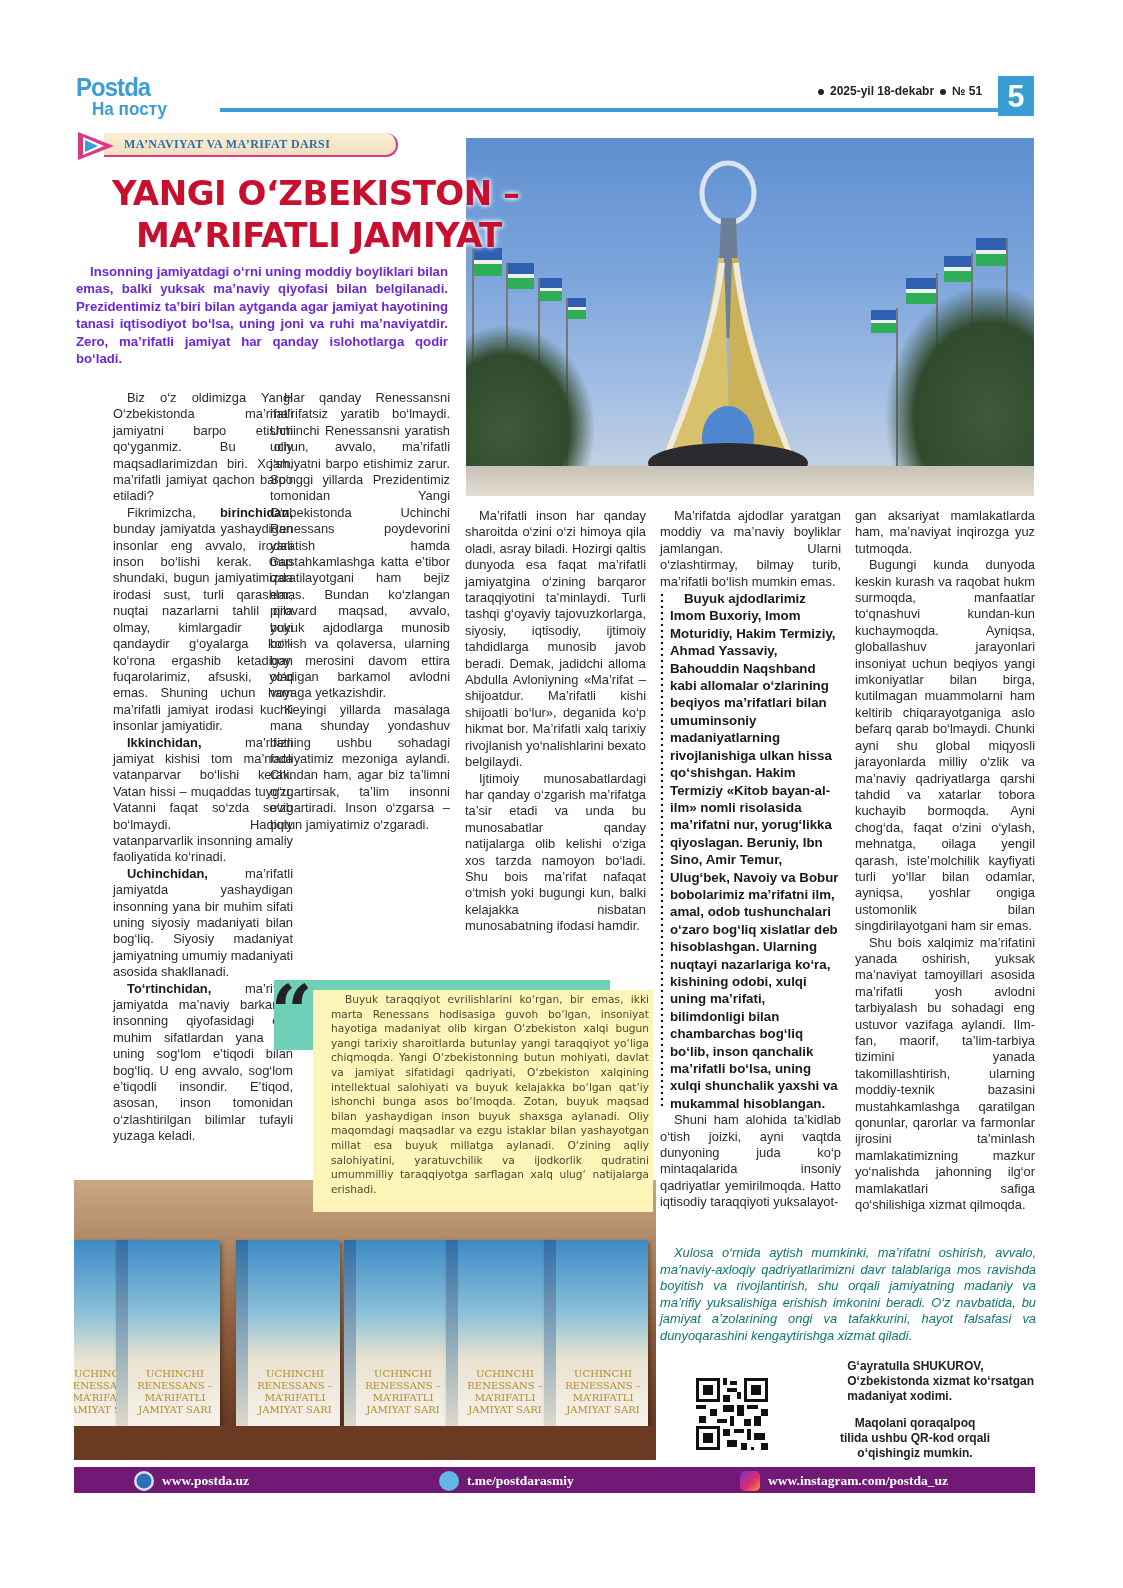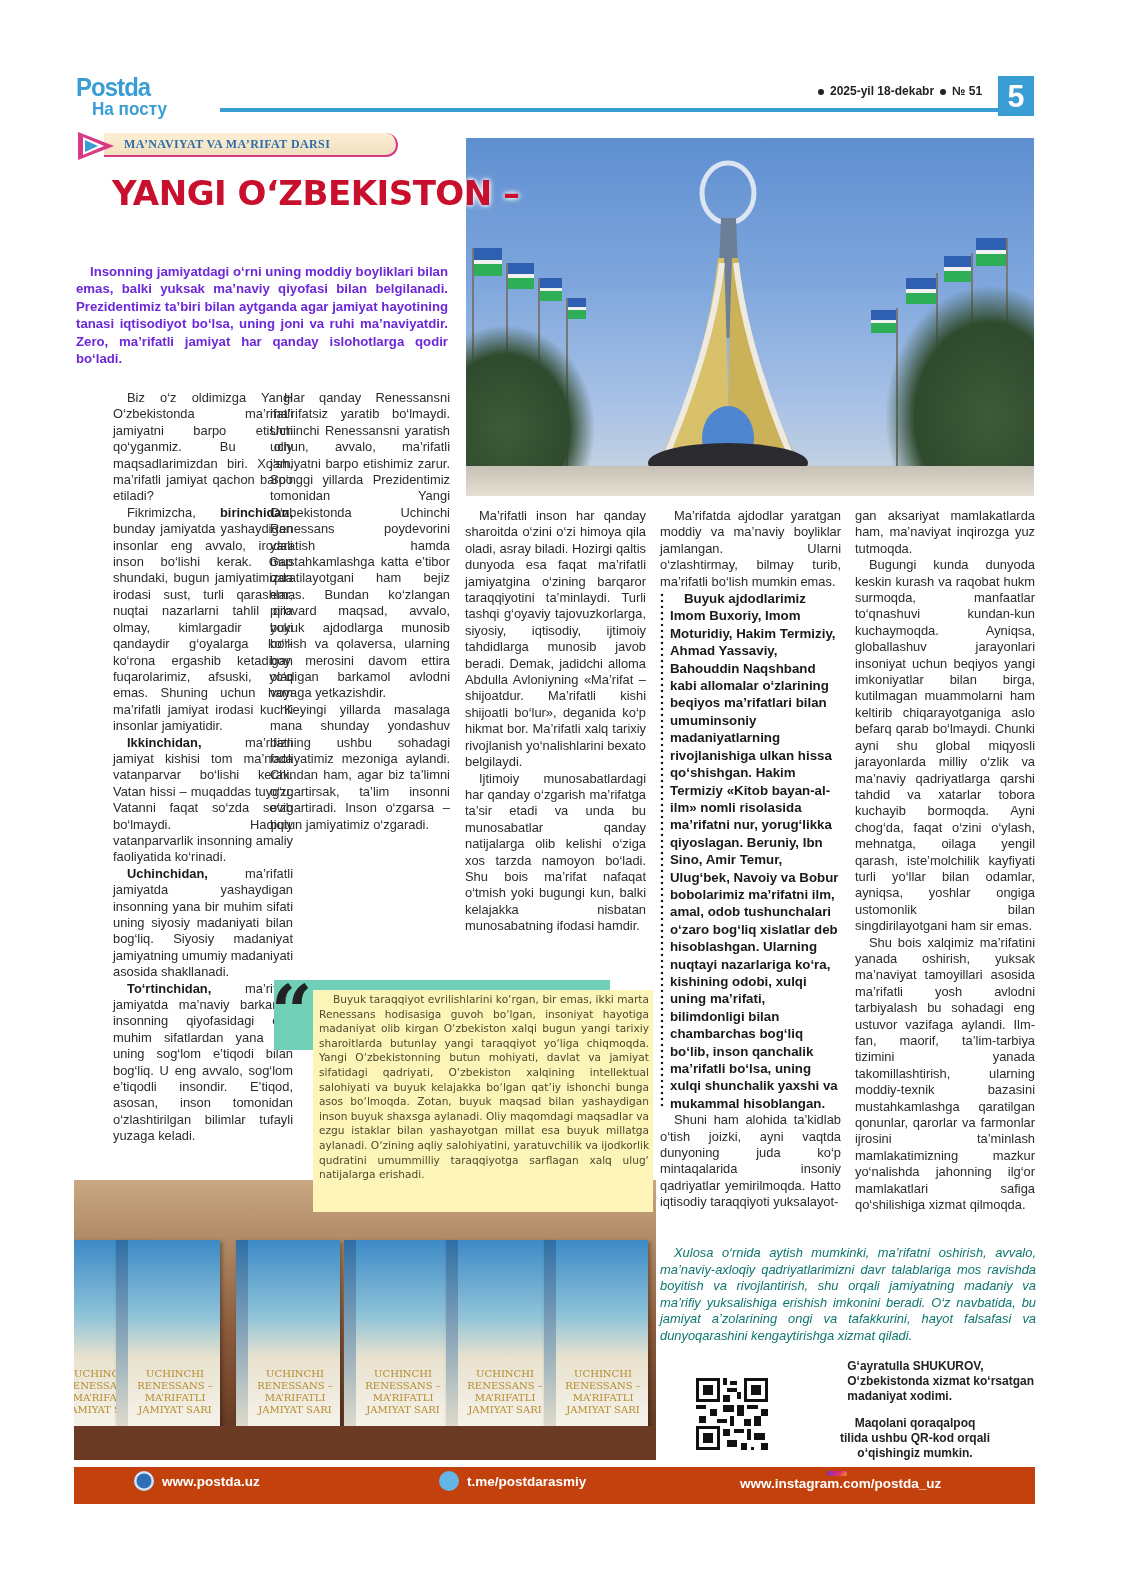--- a/index.html
+++ b/index.html
@@ -44,41 +44,41 @@
   .c4 { left: 660px; top: 508px; width: 181px; }
   .c5 { left: 855px; top: 508px; width: 180px; }
   .boldbox { position: relative; padding-left: 10px; font-weight: bold; font-size: 13.3px; line-height: 17.4px; text-align: left; color: #1a1a1a; }
   .boldbox .dots { position: absolute; left: 0; top: 2px; bottom: 2px; width: 4px; background-image: radial-gradient(circle, #1a1a1a 1.4px, transparent 1.6px); background-size: 4px 6px; }
   .boldbox p { text-indent: 14px; }
 
   
   .q-teal { position: absolute; left: 274px; top: 980px; width: 336px; height: 70px; background: #6fcfb7; }
   .q-mark { position: absolute; left: 271px; top: 982px; font-family: "DejaVu Serif", serif; font-weight: bold; font-size: 72px; line-height: 60px; color: #222; }
   .q-box { position: absolute; left: 313px; top: 990px; width: 340px; height: 222px; background: #fdf4b8; padding: 2px 4px 0 6px; font-family: "DejaVu Sans", sans-serif; font-size: 10.6px; line-height: 14.6px; text-align: justify; color: #4b4b2c; z-index: 2; }
-  .q-box p { text-indent: 14px; }
+  .q-box p { text-indent: 14px; margin-left: 12px; }
 
   
   .books { position: absolute; left: 74px; top: 1180px; width: 582px; height: 280px; overflow: hidden; background: linear-gradient(180deg, #c8a882 0%, #8a5a3a 55%, #5a2e1a 100%); }
   .books .book { position: absolute; top: 60px; width: 104px; height: 190px; background: linear-gradient(180deg, #3d8ac7 0%, #8fc3d8 40%, #e9e2cf 62%, #f6f3ec 100%); box-shadow: 2px 2px 4px rgba(0,0,0,0.35); }
   .books .book::before { content: ""; position: absolute; left: 0; top: 0; width: 12px; height: 100%; background: linear-gradient(180deg, #2f6fa6, #e1dccb); }
   .books .book .btitle { position: absolute; left: 18px; right: 4px; top: 128px; font-family: "DejaVu Serif", serif; font-size: 10px; line-height: 12px; color: #b58b2b; text-align: center; }
   .books .table { position: absolute; left: 0; bottom: 0; width: 100%; height: 34px; background: #6a3a22; }
 
   
   .concl { position: absolute; left: 660px; top: 1245px; width: 376px; font-style: italic; font-size: 12.9px; line-height: 16.6px; text-align: justify; color: #0f766e; }
   .concl p { text-indent: 14px; }
   .author { position: absolute; right: 89px; top: 1359px; text-align: left; font-weight: bold; font-size: 12px; line-height: 14.8px; color: #222; }
   .qr { position: absolute; left: 696px; top: 1378px; width: 72px; height: 72px; }
   .qr-note { position: absolute; left: 800px; top: 1416px; width: 230px; text-align: center; font-weight: bold; font-size: 12px; line-height: 14.8px; color: #222; }
 
   
-  .footer { position: absolute; left: 74px; top: 1467px; width: 961px; height: 37px; background: #c2410c; }
+  .footer { position: absolute; left: 74px; top: 1467px; width: 961px; height: 26px; background: #701a75; font-family: Liberation Serif, serif; }
   .f-item { position: absolute; top: 4px; height: 20px; display: flex; align-items: center; color: #fff; font-weight: bold; font-size: 13.5px; }
   .f-item .ic { width: 20px; height: 20px; border-radius: 50%; margin-right: 8px; display: inline-block; }
-  .f1 { left: 60px; } .f2 { left: 365px; } .f3 { left: 666px; flex-direction: column; }
+  .f1 { left: 60px; } .f2 { left: 365px; } .f3 { left: 666px; }
   .ic-globe { background: radial-gradient(circle, #2f6fb5 50%, #cfe3f6 55%); }
   .ic-tg { background: #62b5e5; }
   .ic-ig { border-radius: 5px !important; background: linear-gradient(135deg, #7b2fbf, #e0306b 60%, #f59b35); }
 </style>
 </head>
 <body>
 
 <div class="logo">
   <div class="l1">Postda</div>
   <div class="l2">На посту</div>
@@ -153,20 +153,21 @@
         <rect x="405" y="185" width="25" height="10" fill="#2fae58"></rect>
     </g>
   </svg>
   <div class="trees-l"></div>
   <div class="trees-r"></div>
   <div class="ground"></div>
 </div>
 
 <h1 class="title">
   <span>YANGI O‘ZBEKISTON –</span>
+  <span class="t2">MA’RIFATLI JAMIYAT</span>
 </h1>
 
 <p class="lead">Insonning jamiyatdagi o‘rni uning moddiy boyliklari bilan emas, balki yuksak ma’naviy qiyofasi bilan belgilanadi. Prezidentimiz ta’biri bilan aytganda agar jamiyat hayotining tanasi iqtisodiyot bo‘lsa, uning joni va ruhi ma’naviyatdir. Zero, ma’rifatli jamiyat har qanday islohotlarga qodir bo‘ladi.</p>
 
 <div class="col c1">
   <p>Biz o‘z oldimizga Yangi O‘zbekistonda ma’rifatli jamiyatni barpo etishni qo‘yganmiz. Bu oliy maqsadlarimizdan biri. Xo‘sh, ma’rifatli jamiyat qachon barpo etiladi?</p>
   <p><span>Fikrimizcha, </span><b>birinchidan,</b><span> bunday jamiyatda yashaydigan insonlar eng avvalo, irodali inson bo‘lishi kerak. Gap shundaki, bugun jamiyatimizda irodasi sust, turli qarashlar, nuqtai nazarlarni tahlil qila olmay, kimlargadir yoki qandaydir g‘oyalarga ko‘r-ko‘rona ergashib ketadigan fuqarolarimiz, afsuski, yo‘q emas. Shuning uchun ham ma’rifatli jamiyat irodasi kuchli insonlar jamiyatidir.</span></p>
   <p><b>Ikkinchidan,</b><span> ma’rifatli jamiyat kishisi tom ma’noda vatanparvar bo‘lishi kerak. Vatan hissi – muqaddas tuyg‘u. Vatanni faqat so‘zda sevib bo‘lmaydi. Haqiqiy vatanparvarlik insonning amaliy faoliyatida ko‘rinadi.</span></p>
   <p><b>Uchinchidan,</b><span> ma’rifatli jamiyatda yashaydigan insonning yana bir muhim sifati uning siyosiy madaniyati bilan bog‘liq. Siyosiy madaniyat jamiyatning umumiy madaniyati asosida shakllanadi.</span></p>
   <p><b>To‘rtinchidan,</b><span> ma’rifatli jamiyatda ma’naviy barkamol insonning qiyofasidagi o‘ta muhim sifatlardan yana biri uning sog‘lom e’tiqodi bilan bog‘liq. U eng avvalo, sog‘lom e’tiqodli insondir. E’tiqod, asosan, inson tomonidan o‘zlashtirilgan bilimlar tufayli yuzaga keladi.</span></p>

